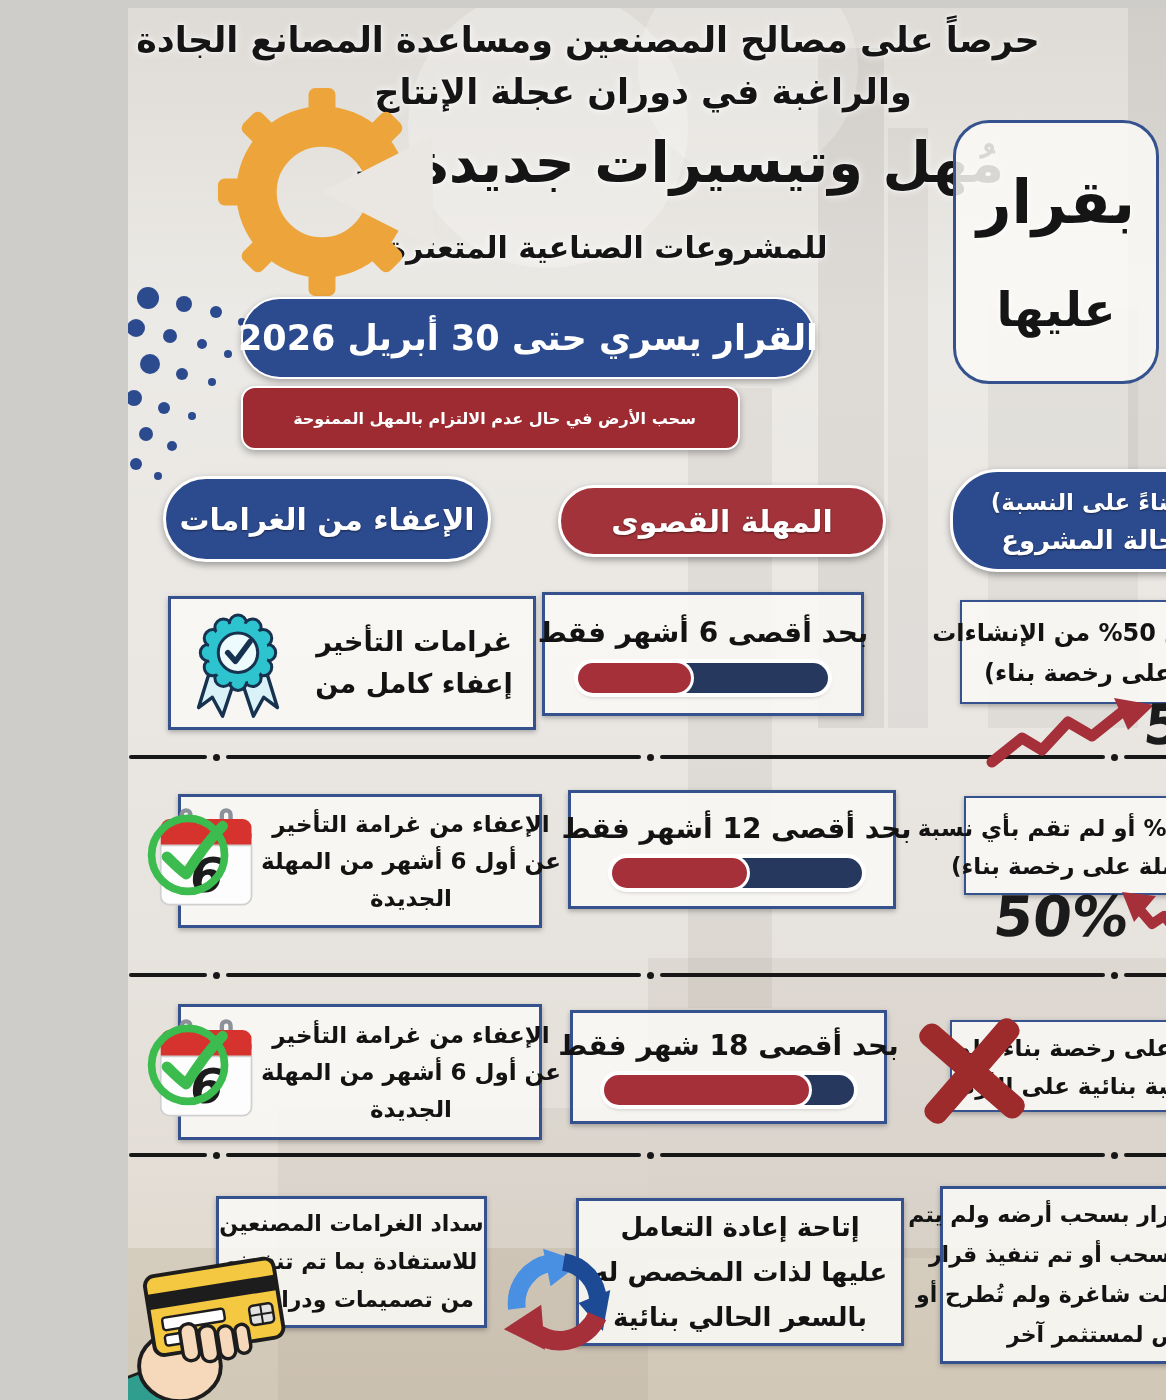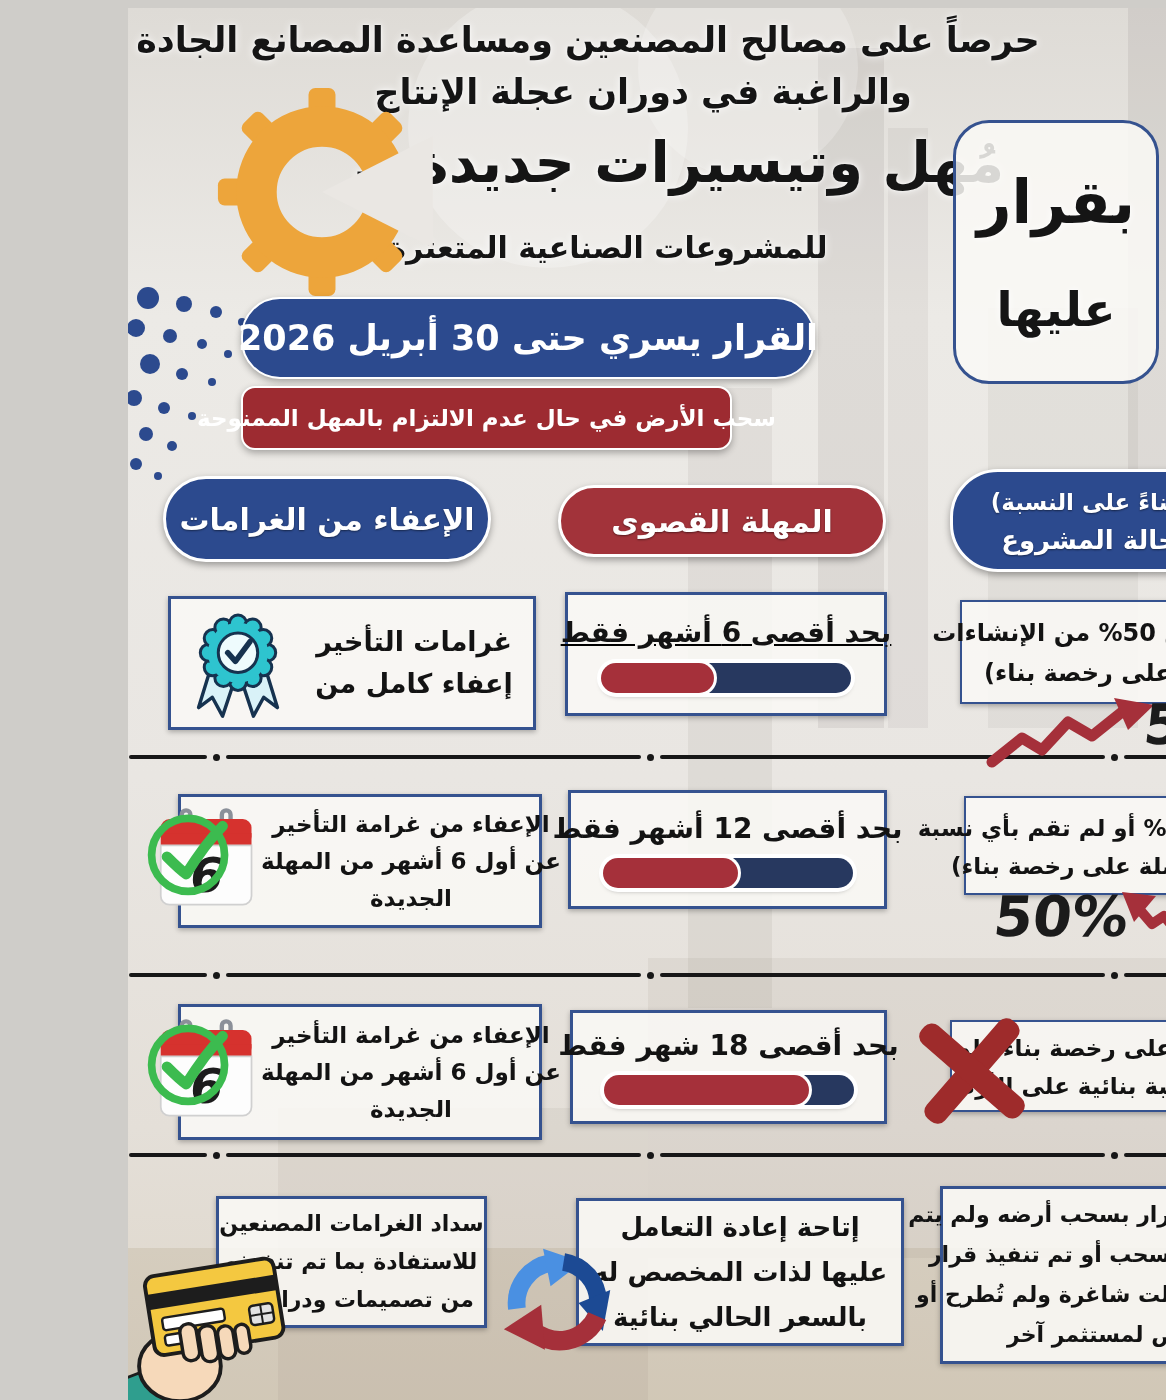--- a/index.html
+++ b/index.html
@@ -90,21 +90,21 @@
   <div class="abs z2" style="left:825px;top:112px;width:200px;height:258px;border:3px solid #35528f;border-radius:36px;
               background:rgba(250,249,246,.85);display:flex;flex-direction:column;align-items:center;justify-content:space-evenly;">
     <div class="hline" style="font-size:60px;text-align:right;">بقرار</div>
     <div class="hline" style="font-size:47px;">عليها</div>
   </div>
 
   <div class="banner" style="left:113px;top:289px;width:570px;height:78px;background:#2c4a8e;border-radius:39px;font-size:35px;">
     <span>القرار يسري حتى 30 أبريل 2026</span>
   </div>
 
-  <div class="banner" style="left:113px;top:378px;width:487px;height:60px;background:#9d2b31;border-radius:14px;font-size:23px;">
+  <div class="banner" style="left:113px;top:378px;width:487px;height:60px;background:#9d2b31;border-radius:14px;font-size:16px;padding-left:8px;">
     <span>سحب الأرض في حال عدم الالتزام بالمهل الممنوحة</span>
   </div>
 
   <svg class="abs z1" width="140" height="210" viewBox="0 0 140 210" style="left:0;top:276px">
     <g fill="#2c4a8e">
       <circle cx="20" cy="14" r="11"></circle>
         <circle cx="56" cy="20" r="8"></circle>
         <circle cx="88" cy="28" r="6"></circle>
         <circle cx="114" cy="38" r="4"></circle>
       <circle cx="8" cy="44" r="9"></circle>
@@ -159,21 +159,21 @@
         <circle cx="60" cy="24" r="10"></circle>
           <circle cx="77" cy="28.6" r="10"></circle>
           <circle cx="89.4" cy="41" r="10"></circle>
       </g>
       <circle cx="60" cy="58" r="35" fill="#2ec4cf"></circle>
       <circle cx="60" cy="58" r="23" fill="#eefbfd" stroke="#16324f" stroke-width="3.5"></circle>
       <path d="M48 58 L57 68 L74 45" fill="none" stroke="#16324f" stroke-width="6.5" stroke-linecap="round" stroke-linejoin="round"></path>
     </svg>
   </div>
 
-  <div class="box" style="left:437px;top:584px;width:316px;height:118px;text-decoration:underline;">
+  <div class="box" style="left:414px;top:584px;width:316px;height:118px;">
     <div class="ln" style="font-size:28px;margin-bottom:14px;">بحد أقصى 6 أشهر فقط</div>
     <div class="bar" dir="ltr" style="width:250px;">
       <div class="bar-fill" style="width: 45%;"></div>
     </div>
   </div>
 
   <div class="box" style="left:832px;top:592px;width:322px;height:100px;border-width:2.5px;">
     <div class="ln" style="font-size:24px;line-height:42px;">أنجز أكثر من 50% من الإنشاءات</div>
     <div class="ln" style="font-size:24px;line-height:38px;">(حاصل على رخصة بناء)</div>
   </div>
@@ -206,21 +206,21 @@
     <svg width="96" height="106" viewBox="0 0 110 120" style="flex:none">
       <rect x="26" y="2" width="10" height="22" rx="5" fill="none" stroke="#8b9099" stroke-width="5"></rect>
       <rect x="72" y="2" width="10" height="22" rx="5" fill="none" stroke="#8b9099" stroke-width="5"></rect>
       <rect x="2" y="12" width="104" height="30" rx="10" fill="#d6322e"></rect>
       <rect x="2" y="28" width="104" height="14" fill="#d6322e"></rect>
       <path d="M2 42 h104 v58 a10 10 0 0 1 -10 10 h-84 a10 10 0 0 1 -10 -10 Z" fill="#fdfdfd" stroke="#d0d0d0" stroke-width="2"></path>
       <text x="55" y="96" text-anchor="middle" font-size="54" font-weight="bold" font-style="italic" fill="#1c1c1c">6</text>
     </svg>
   </div>
 
-  <div class="box" style="left:440px;top:782px;width:313px;height:113px;">
+  <div class="box" style="left:440px;top:782px;width:313px;height:113px;padding-left:9px;">
     <div class="ln" style="font-size:28px;margin-bottom:13px;">بحد أقصى 12 أشهر فقط</div>
     <div class="bar" dir="ltr" style="width:250px;">
       <div class="bar-fill" style="width: 54%;"></div>
     </div>
   </div>
 
   <div class="box" style="left:836px;top:788px;width:320px;height:95px;border-width:2.5px;">
     <div class="ln" style="font-size:23px;line-height:40px;">أنجزت حتى 50% أو لم تقم بأي نسبة</div>
     <div class="ln" style="font-size:23px;line-height:36px;">بنائية (وحاصلة على رخصة بناء)</div>
   </div>

